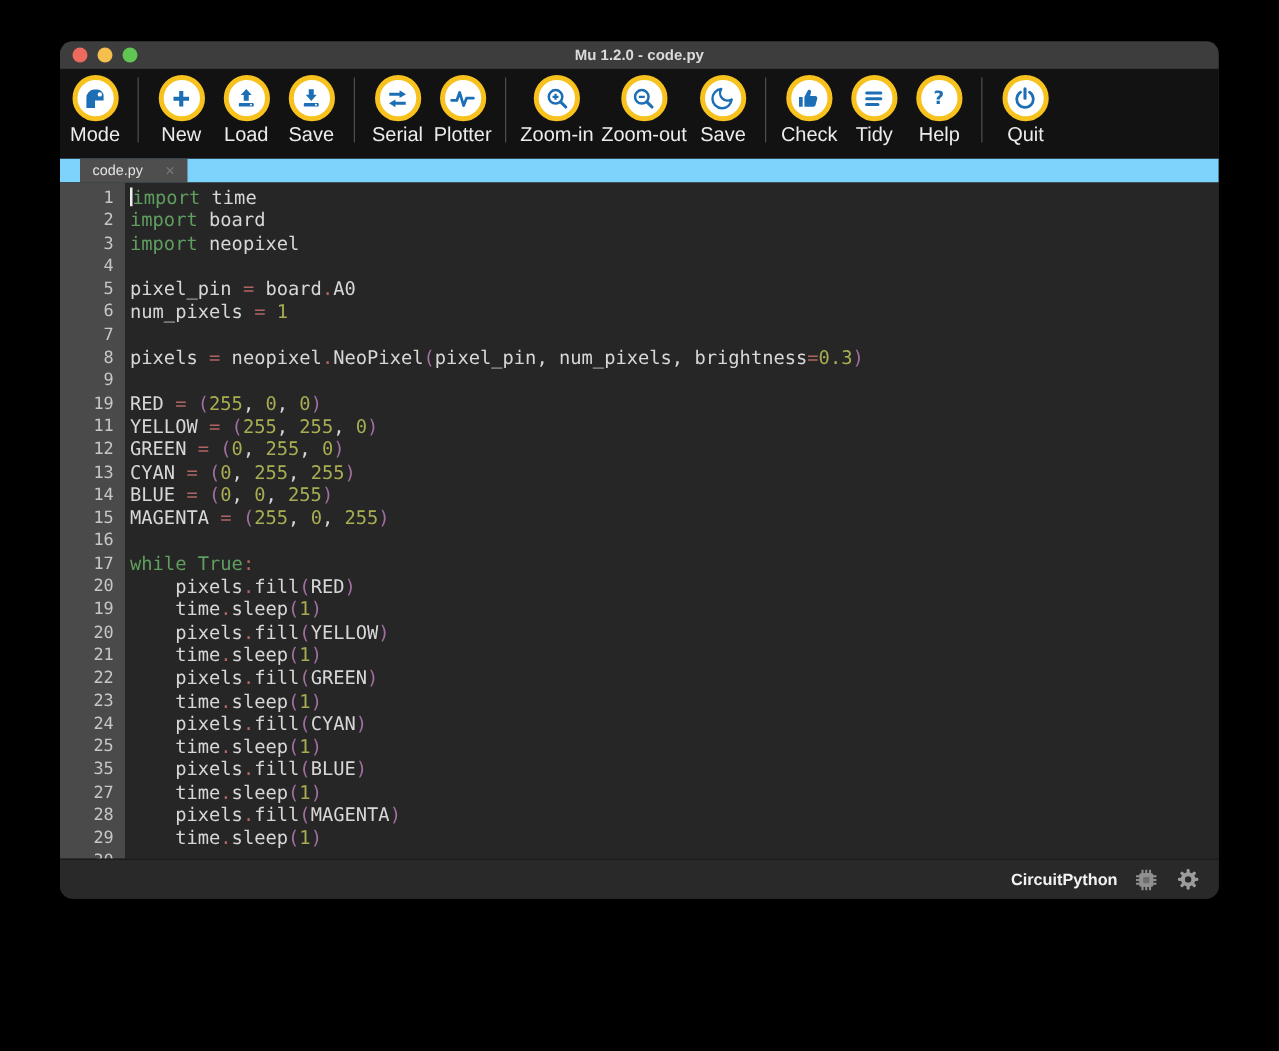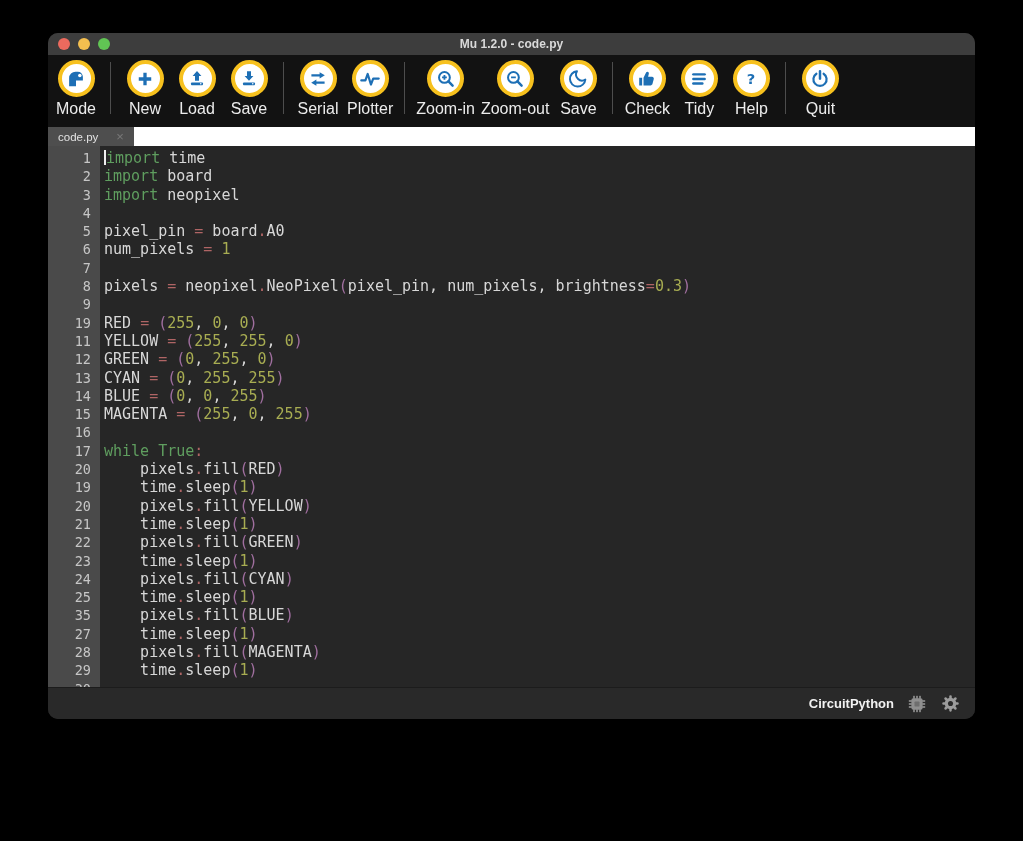--- a/index.html
+++ b/index.html
@@ -17,21 +17,21 @@
   
   .toolbar{flex:0 0 67px;background:#121212;display:flex;align-items:flex-start;
            padding:5px 0 0 2px;}
   .tb-btn{min-width:46px;padding:0 3px;display:flex;flex-direction:column;align-items:center;}
   .tb-circle{width:29px;height:29px;border:4px solid var(--ring);border-radius:50%;
              background:#fff;display:flex;align-items:center;justify-content:center;
              color:var(--iconblue);}
   .tb-label{margin-top:3px;color:#ececec;font-size:16px;white-space:nowrap;}
   .tb-sep{width:1px;height:52px;background:#4d4d4d;margin:2px 8px 0 8px;flex:0 0 1px;}
   
-  .tabbar{flex:0 0 19px;background:#ffffff;display:flex;}
+  .tabbar{flex:0 0 19px;background:#7dd3fc;display:flex;padding-left:16px;}
   .tab{background:#4e4e4e;display:flex;align-items:center;gap:18px;padding:0 10px;
        color:#e2e2e2;font-size:11.5px;}
   .tab-close{color:#787878;font-size:13px;line-height:1;}
   
   .editor{flex:1 1 auto;display:flex;overflow:hidden;background:var(--edbg);}
   .gutter{flex:0 0 52px;background:var(--gutbg);color:var(--gutfg);
           font:13.5px/18.3px "DejaVu Sans Mono",monospace;text-align:right;
           padding-top:3px;box-sizing:border-box;}
   .gutter .gnum{padding-right:9px;height:18.3px;}
   .code{flex:1;font:15px/18.3px "DejaVu Sans Mono",monospace;color:var(--txt);

